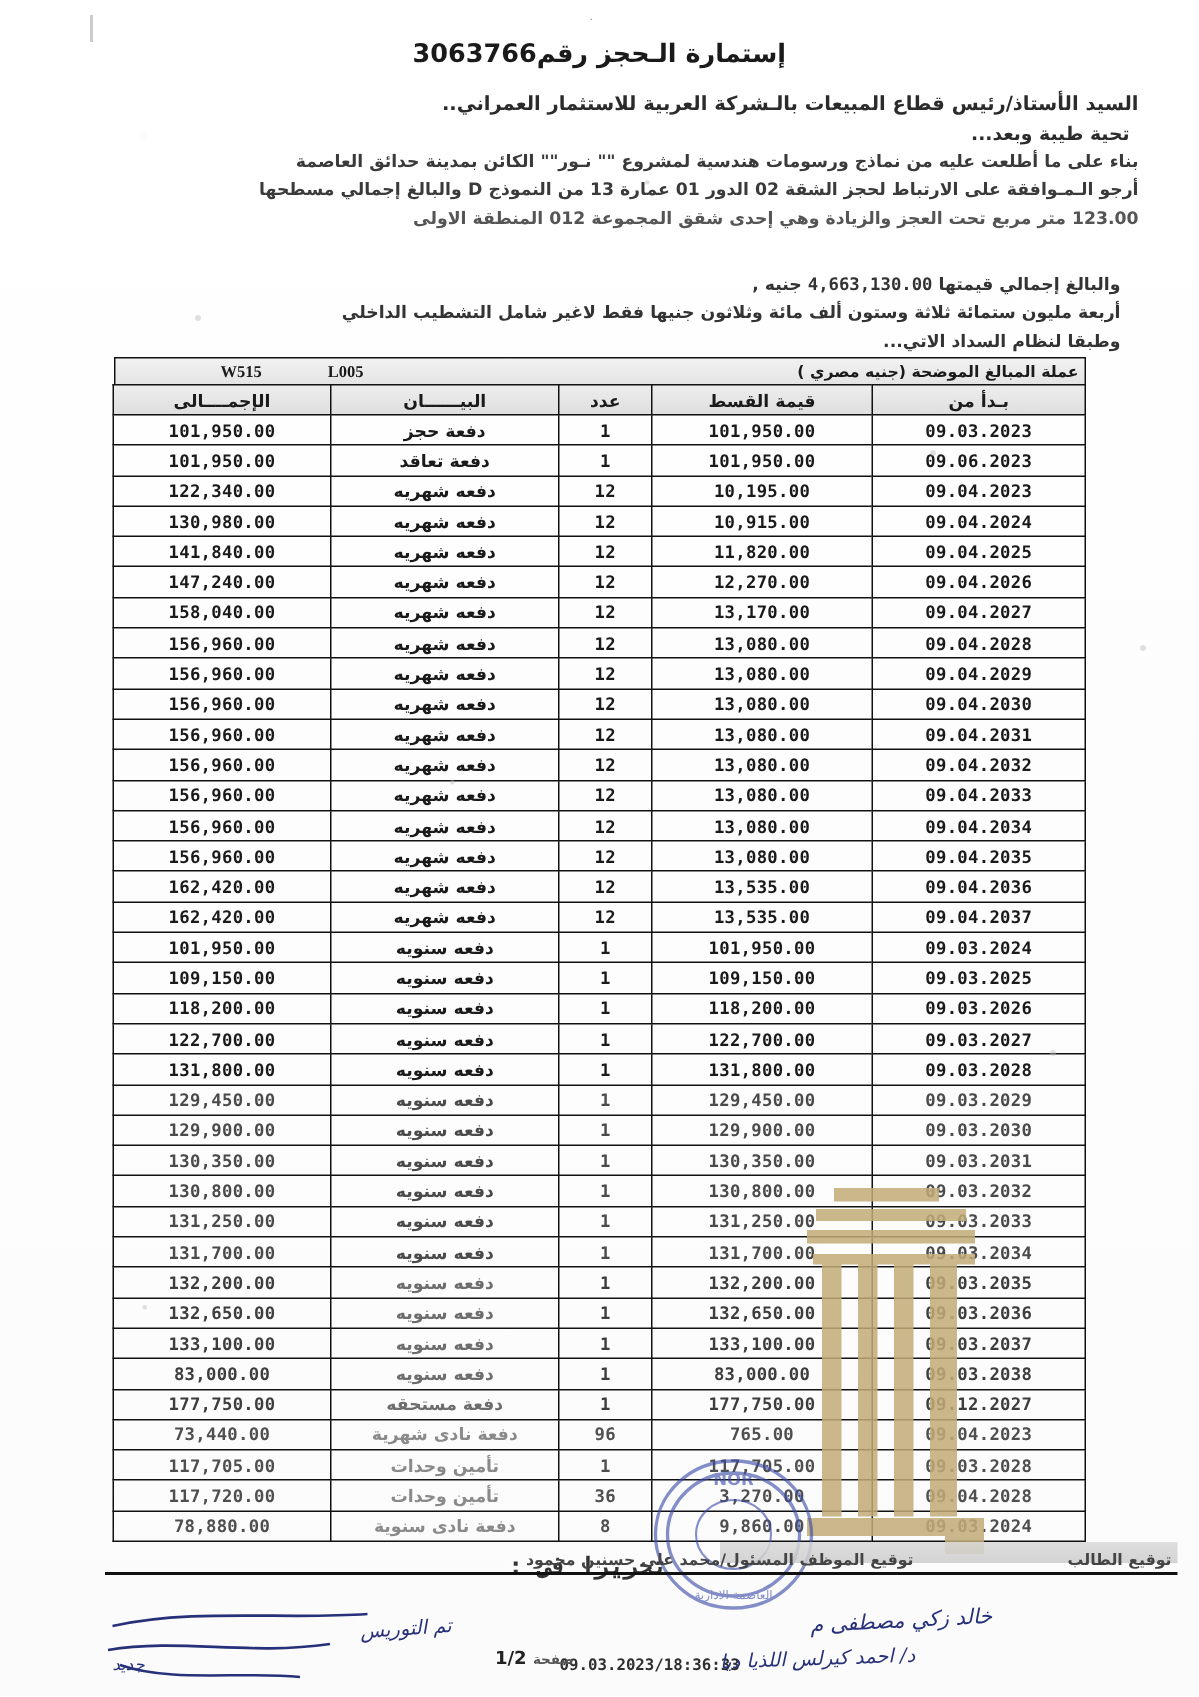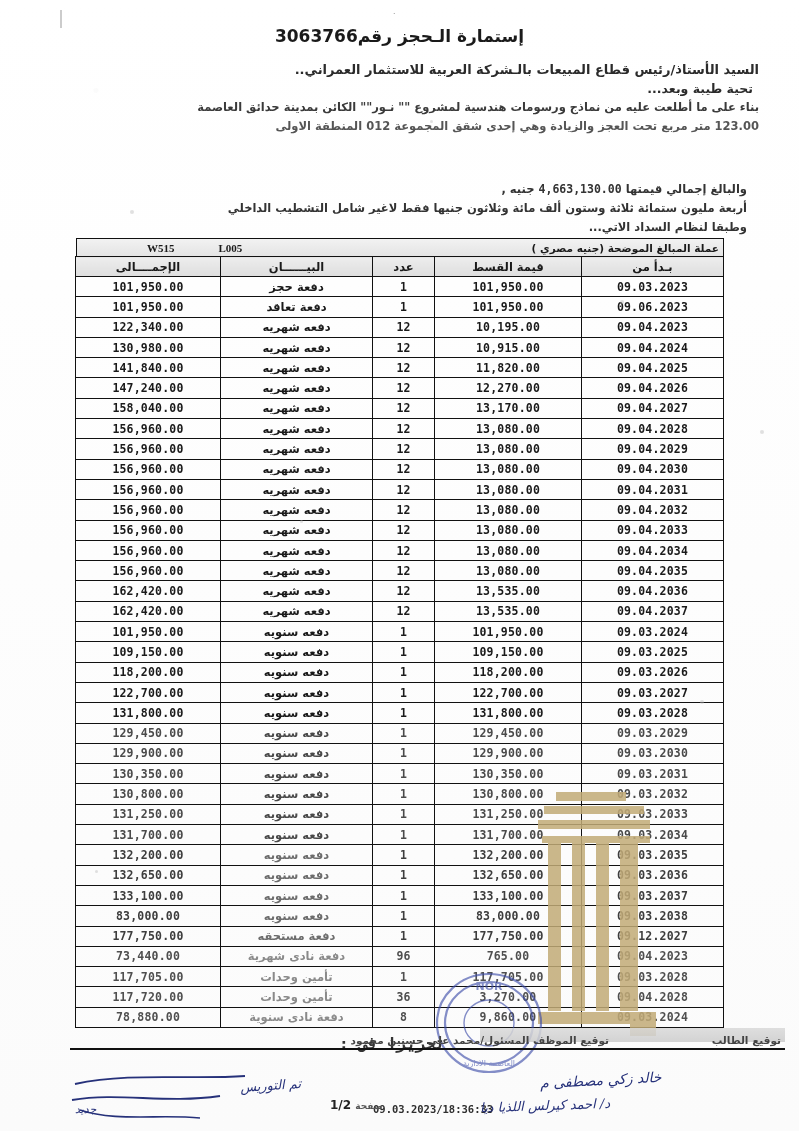--- a/index.html
+++ b/index.html
@@ -155,20 +155,21 @@
 <div class="dot-top">˙</div>
 
 <div class="title">
   <span>إستمارة  الـحجز رقم</span><span>3063766</span>
 </div>
 
 <div class="hdr">
   <div class="l1">السيد الأستاذ/رئيس قطاع المبيعات بالـشركة العربية للاستثمار العمراني..</div>
   <div class="l2">تحية طيبة وبعد...</div>
   <div class="body-line">بناء على ما أطلعت عليه من نماذج ورسومات هندسية لمشروع "" نـور"" الكائن بمدينة حدائق العاصمة</div>
+  <div class="body-line">أرجو الـمـوافقة على الارتباط لحجز الشقة 02 الدور 01  عمارة  13  من النموذج D   والبالغ إجمالي مسطحها</div>
   <div class="body-line dim">123.00   متر مربع تحت العجز والزيادة وهي إحدى شقق المجموعة  012  المنطقة الاولى</div>
 </div>
 
 <div class="amount">
   <div>
     <span>والبالغ إجمالي قيمتها</span>
     <span class="big">4,663,130.00</span>
     <span>جنيه ,</span>
   </div>
   <div>أربعة مليون ستمائة ثلاثة وستون ألف مائة وثلاثون    جنيها فقط لاغير  شامل التشطيب الداخلي</div>

